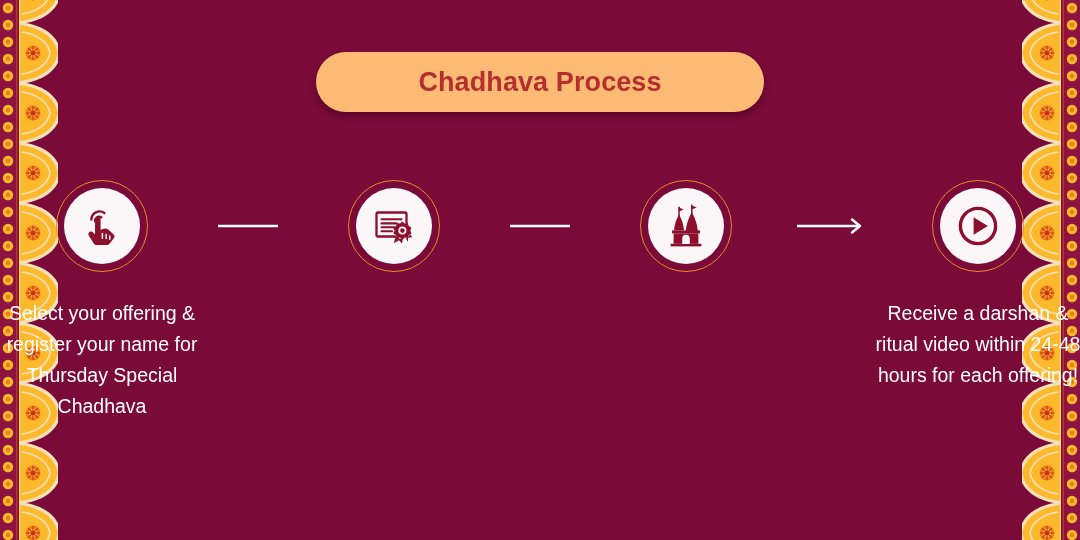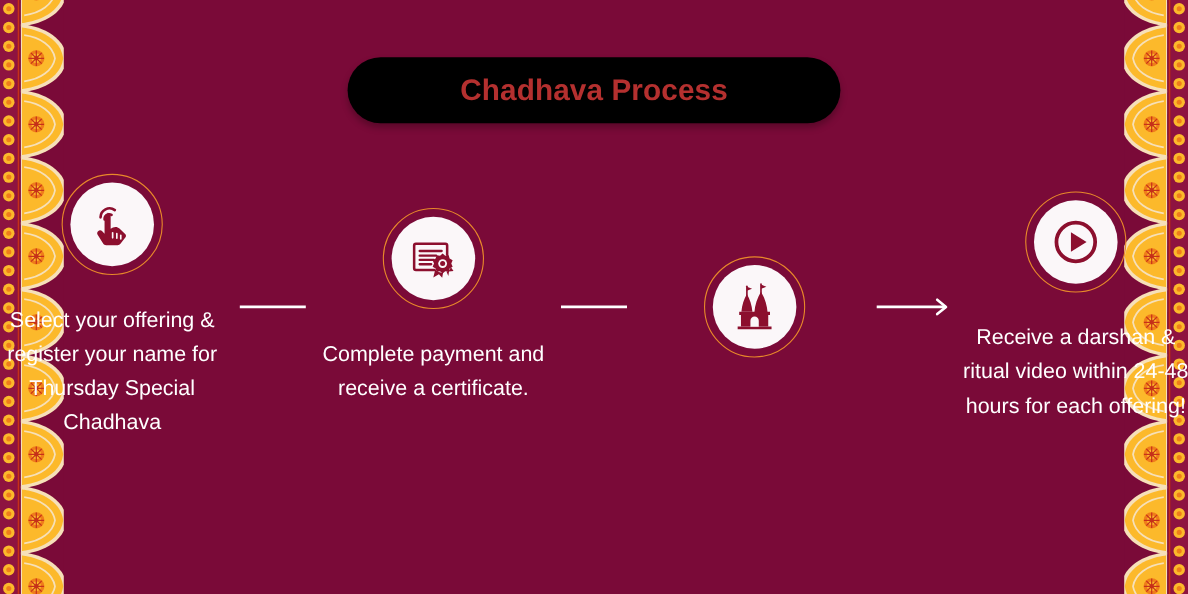--- a/index.html
+++ b/index.html
@@ -35,44 +35,44 @@
 
   .border-strip svg { display: block; }
 
   
   .title-pill {
     position: absolute;
     left: 316px;
     top: 52px;
     width: 448px;
     height: 60px;
-    background: #000000;
+    background: #fdba74;
     border-radius: 34px;
     box-shadow: 0 4px 7px rgba(0,0,0,0.28);
     display: flex;
     align-items: center;
     justify-content: center;
   }
   .title-text {
     color: #b4302f;
     font-size: 27px;
     font-weight: bold;
     letter-spacing: 0.1px;
     line-height: 1;
     white-space: nowrap;
   }
 
   
   .steps {
     position: absolute;
     left: 58px;
-    top: 158px;
+    top: 180px;
     width: 964px;
     display: flex;
-    align-items: center;
+    align-items: flex-start;
     justify-content: center;
   }
 
   .step {
     width: 212px;
     display: flex;
     flex-direction: column;
     align-items: center;
     flex: 0 0 auto;
   }
@@ -321,21 +321,20 @@
             <circle cx="31.4" cy="27.8" r="8.3" fill="#fbf7f9"></circle>
             <path d="M31.4 18.4 l2.35 2.2 l3.1 -0.6 l0.9 3.05 l2.75 1.6 l-1.25 2.9
                      l1.25 2.9 l-2.75 1.6 l-0.9 3.05 l-3.1 -0.6 l-2.35 2.2
                      l-2.35 -2.2 l-3.1 0.6 l-0.9 -3.05 l-2.75 -1.6 l1.25 -2.9
                      l-1.25 -2.9 l2.75 -1.6 l0.9 -3.05 l3.1 0.6 Z" fill="#8c0f2e"></path>
             <circle cx="31.4" cy="27.6" r="4.0" fill="#fbf7f9"></circle>
             <circle cx="31.4" cy="27.6" r="2.3" fill="#8c0f2e"></circle>
           </svg>
         </div>
       </div>
-      <div class="step-caption">Complete payment and receive a certificate.</div>
     </div>
 
     <div class="connector">
       <svg width="62" height="6" viewBox="0 0 62 6" xmlns="http://www.w3.org/2000/svg">
         <line x1="1" y1="3" x2="61" y2="3" stroke="#ffffff" stroke-width="2.6" stroke-linecap="butt"></line>
       </svg>
     </div>
 
     <div class="step">
       <div class="icon-ring">

